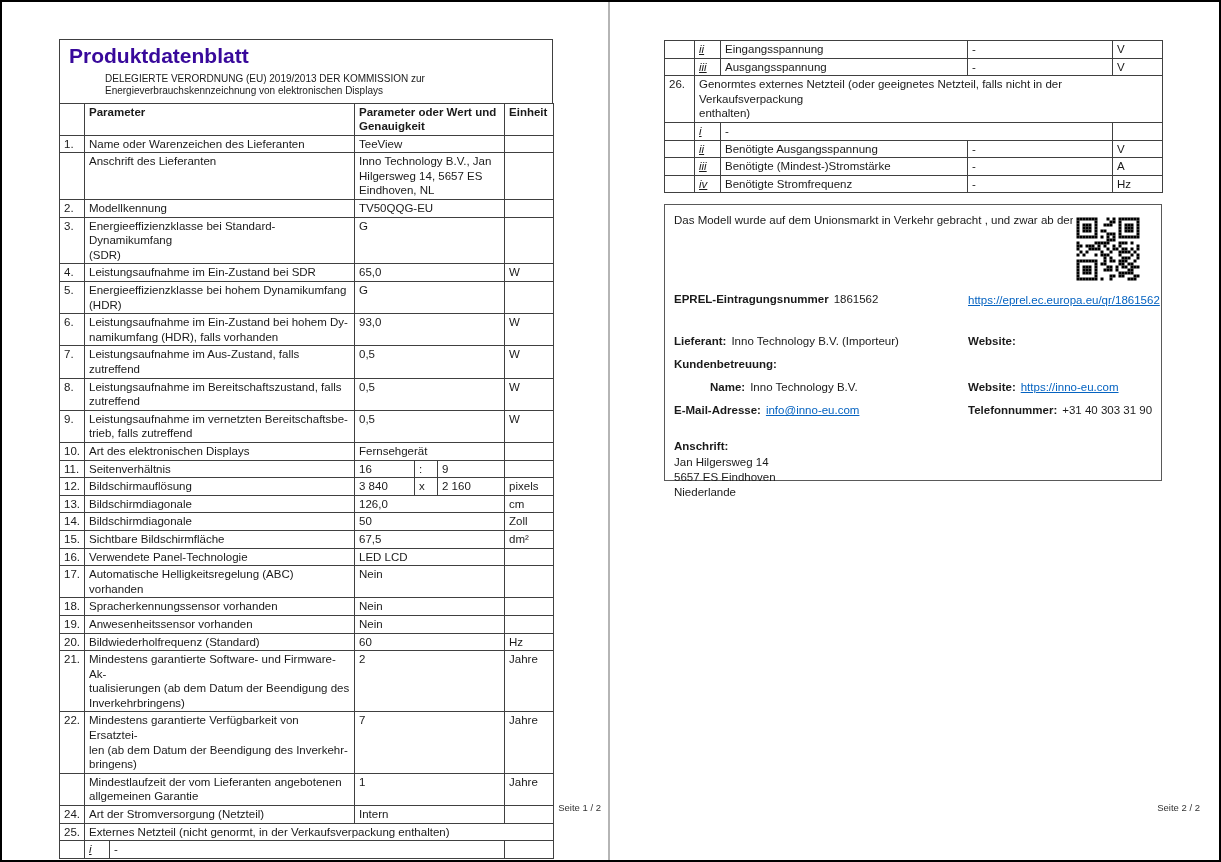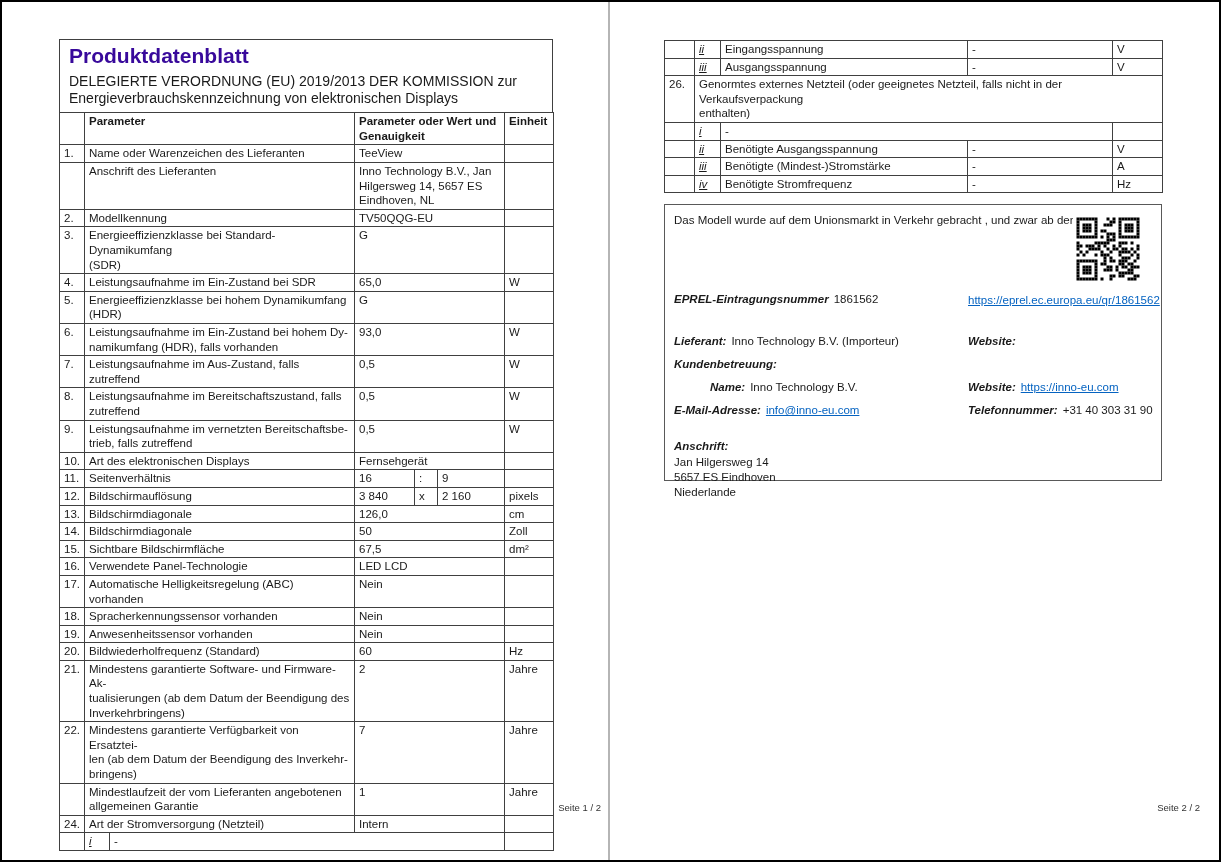--- a/index.html
+++ b/index.html
@@ -6,39 +6,39 @@
   .canvas{position:relative;width:1221px;height:862px;background:#ffffff;
     border:2px solid #000000;box-sizing:border-box;overflow:hidden;
     font-family:"Liberation Sans",sans-serif;color:#1a1a1a;}
   .divider{position:absolute;left:606px;top:0;width:2px;height:862px;background:#b5b5b5;}
 
   .page1{position:absolute;left:57px;top:37px;width:494px;}
   .page2{position:absolute;left:662px;top:38px;width:498px;}
 
   .titleblock{border:1px solid #404040;border-bottom:none;padding:4px 9px 5px 9px;box-sizing:border-box;}
   .doc-title{margin:0;font-size:21px;font-weight:bold;line-height:1.15;}
-  .subtitle{font-size:14px;line-height:1.22;margin-top:5px;}
+  .subtitle{font-size:10px;line-height:1.22;margin-top:5px;margin-left:36px;}
   .subtitle.s2{margin-top:0;}
 
   table.sheet{border-collapse:collapse;table-layout:fixed;width:100%;}
   table.sheet td,table.sheet th{border:1px solid #404040;font-size:11.5px;line-height:1.27;
     padding:1px 4px;vertical-align:top;font-weight:normal;text-align:left;box-sizing:border-box;}
   table.sheet th{font-weight:bold;white-space:pre-line;}
   td.num{text-align:right;padding-right:5px;}
   td.roman{font-style:italic;padding-left:5px;text-decoration:underline;}
   td.param{white-space:pre-line;}
   td.val{white-space:pre-line;}
   td.val-r{text-align:right;padding-right:6px;}
   td.ctr{text-align:center;}
   td.unit{padding-left:5px;}
 
   .infobox{position:relative;margin-top:11px;height:277px;border:1px solid #595959;box-sizing:border-box;
     font-size:11.5px;}
   .ib{position:absolute;line-height:1.3;}
-  .ib b{margin-right:5px;font-style:italic;}
+  .ib b{margin-right:5px;}
   .ib-intro{left:9px;top:8px;width:480px;white-space:nowrap;overflow:hidden;z-index:1;}
   .qr-wrap{position:absolute;top:9px;right:18px;width:66px;height:66px;background:#fff;
     padding:2px;z-index:2;}
   .ib-eprel{left:9px;top:87px;}
   .ib-eprel-link{left:303px;top:87px;width:192px;word-break:break-all;line-height:1.4;}
   .ib-lieferant{left:9px;top:129px;}
   .ib-website1{left:303px;top:129px;}
   .ib-kunden{left:9px;top:152px;}
   .ib-name{left:9px;top:175px;padding-left:36px;}
   .ib-website2{left:303px;top:175px;}
@@ -243,20 +243,24 @@
             <td class="param" colspan="2">Mindestlaufzeit der vom Lieferanten angebotenen
 allgemeinen Garantie</td>
             <td class="val val-r" colspan="3">1</td>
             <td class="unit" colspan="1">Jahre</td>
           </tr>
           <tr>
             <td class="num" colspan="1">24.</td>
             <td class="param" colspan="2">Art der Stromversorgung (Netzteil)</td>
             <td class="val" colspan="3">Intern</td>
             <td class="unit" colspan="1"></td>
+          </tr>
+          <tr>
+            <td class="num" colspan="1">25.</td>
+            <td class="param" colspan="6">Externes Netzteil (nicht genormt, in der Verkaufsverpackung enthalten)</td>
           </tr>
           <tr>
             <td class="num" colspan="1"></td>
             <td class="roman" colspan="1">i</td>
             <td class="param" colspan="4">-</td>
             <td class="unit" colspan="1"></td>
           </tr>
         </tbody>
     </table>
   </div>

